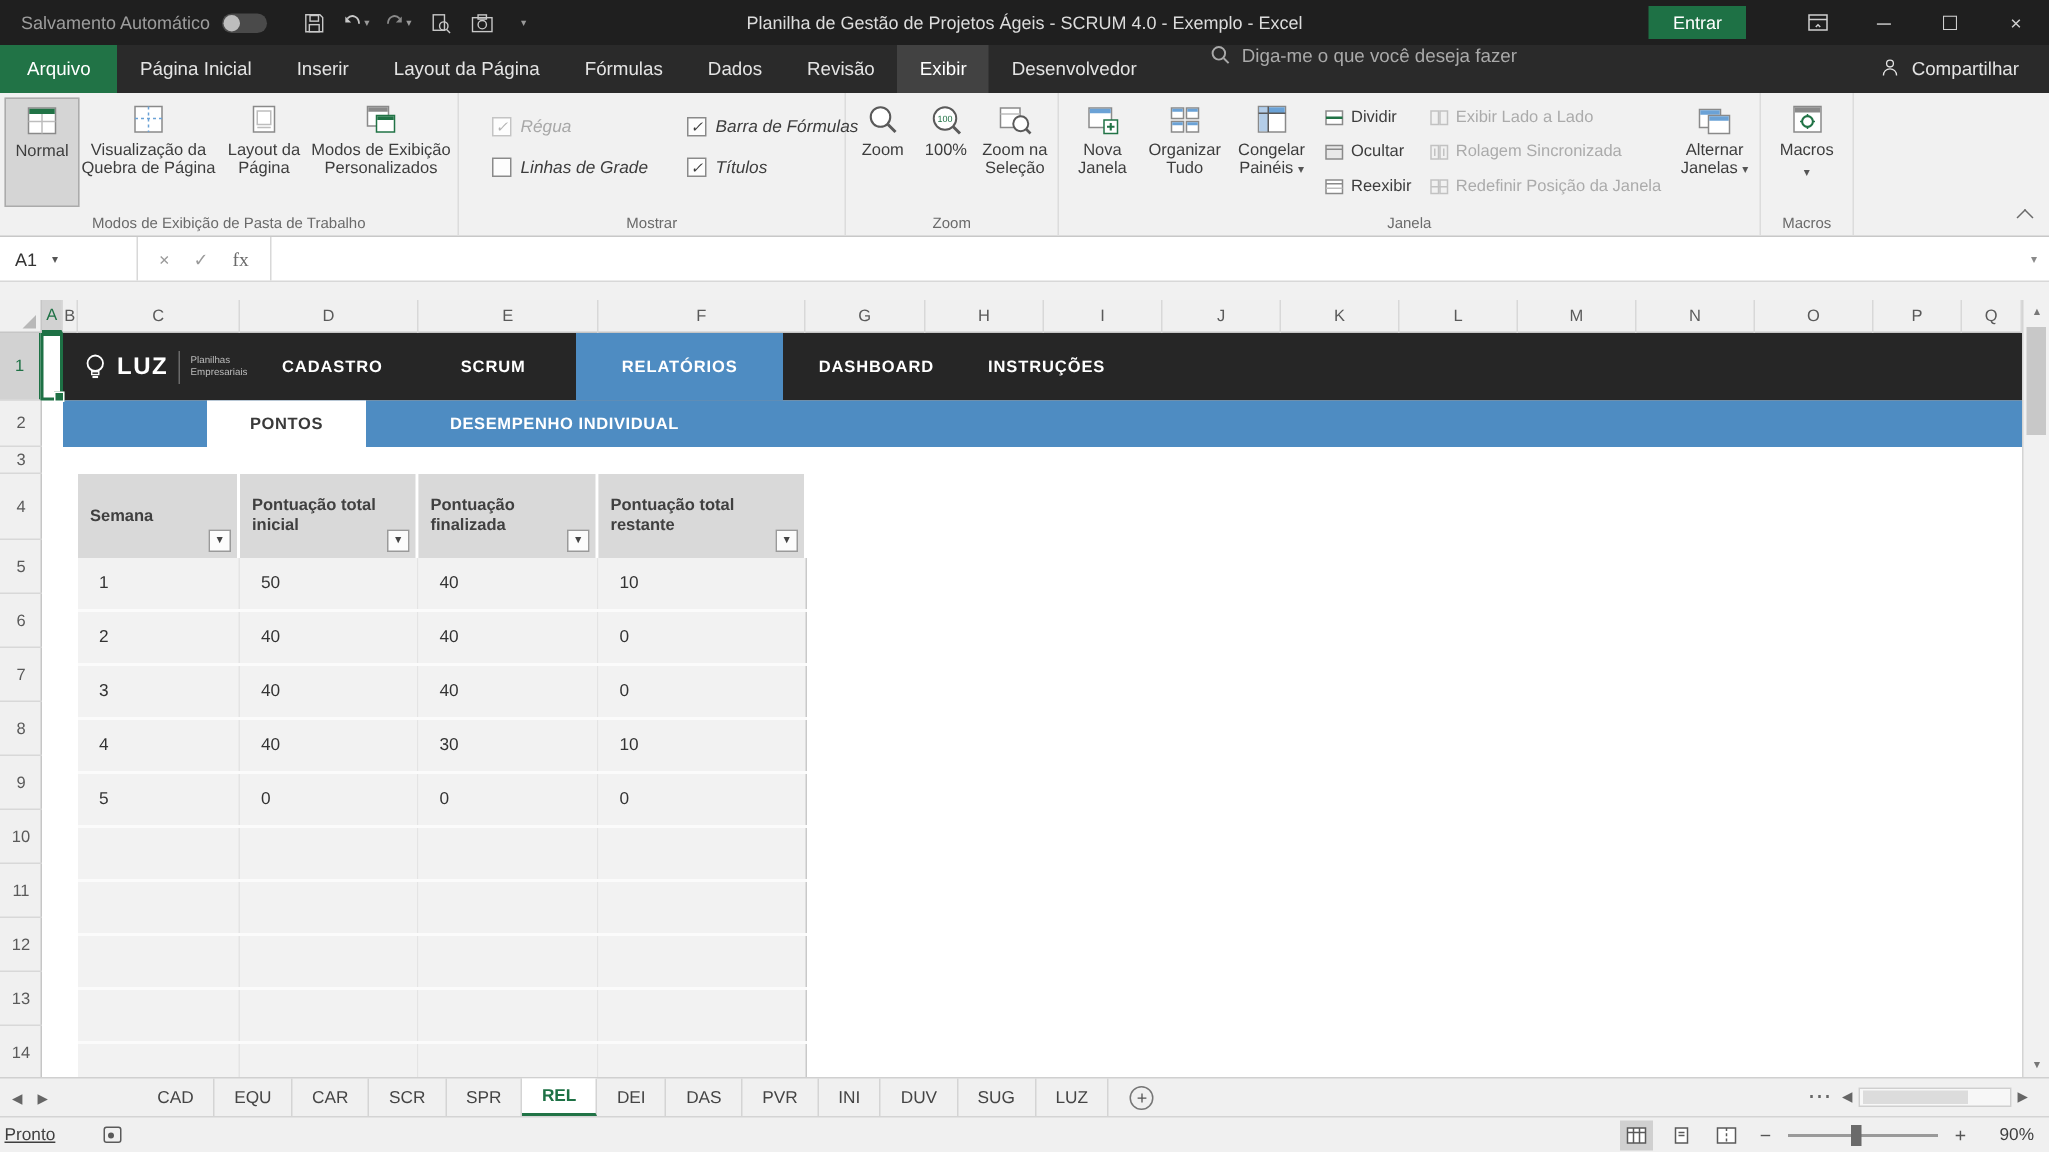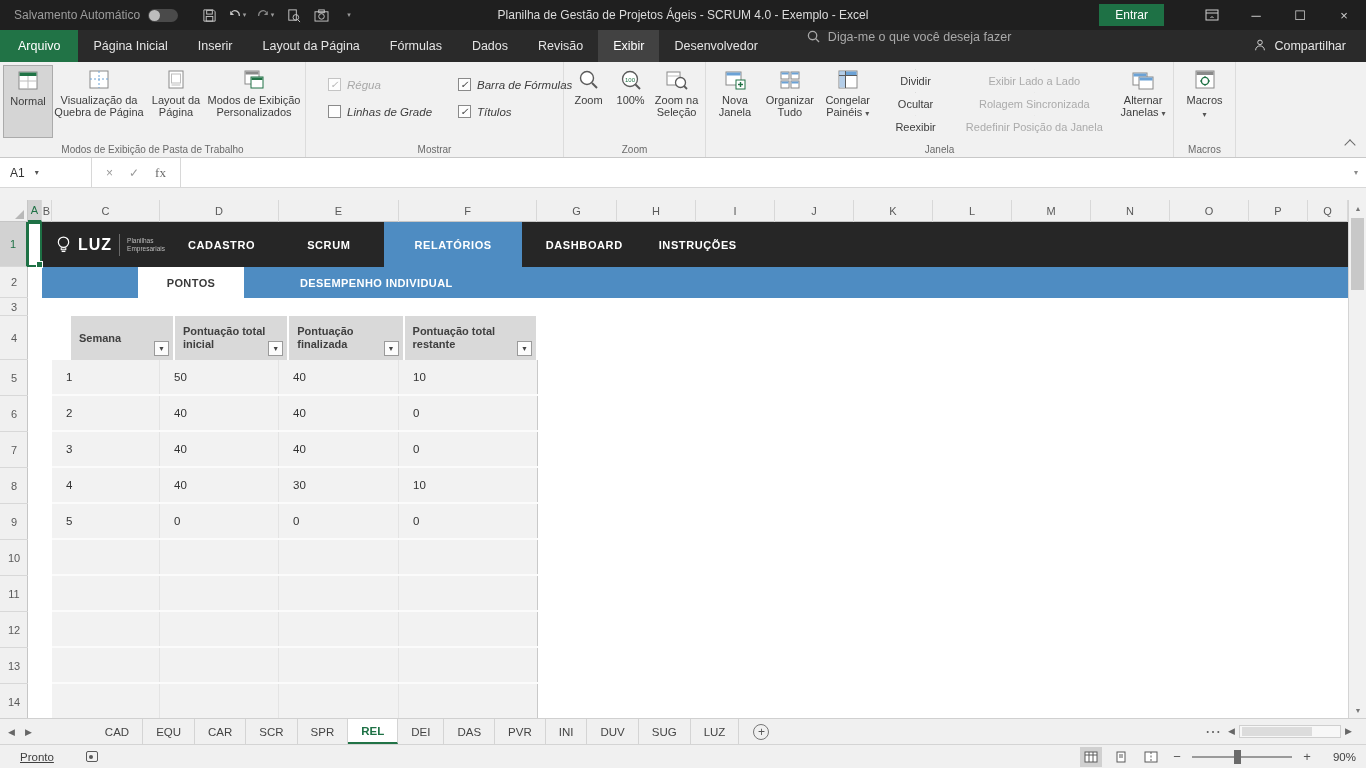--- a/index.html
+++ b/index.html
@@ -40,21 +40,21 @@
             font-size:11px; line-height:12px; text-align:center; color:#3d3d3d; }
   .bigbtn.sel { background:#d5d5d5; border:1px solid #ababab; }
   .dd { font-size:8px; color:#555; }
   .chkcol { display:flex; flex-direction:column; gap:14px; padding-top:13px;font-style:italic; }
   .chk { display:flex; align-items:center; gap:6px; font-size:11.5px; color:#3d3d3d; white-space:nowrap; }
   .chk .box { width:13px; height:13px; background:#fdfdfd; border:1px solid #8a8a8a; display:flex; align-items:center; justify-content:center; font-size:10px; color:#3d3d3d; }
   .chk .box.checked::after { content:"✓"; }
   .chk.disabled { color:#a8a8a8; }
   .chk.disabled .box { border-color:#c4c4c4; color:#b4b4b4; }
   .scol { display:flex; flex-direction:column; justify-content:flex-start; padding-top:4px; gap:5px; }
-  .sbtn { display:flex; align-items:center; gap:5px; font-size:11px; color:#3d3d3d; height:18px; white-space:nowrap;flex-direction:column; }
+  .sbtn { display:flex; align-items:center; gap:5px; font-size:11px; color:#3d3d3d; height:18px; white-space:nowrap; }
   .sbtn.disabled { color:#ababab; }
   .collapse-chev { position:absolute; right:12px; bottom:8px; width:8px; height:8px; border-left:1.5px solid #6a6a6a; border-top:1.5px solid #6a6a6a; transform:rotate(45deg); }
 
   
   .fbar { position:absolute; top:158px; left:0; width:1366px; height:30px; background:#fff;
           border-bottom:1px solid #d8d8d8; display:flex; align-items:stretch; font-size:12px; }
   .namebox { width:92px; display:flex; align-items:center; padding-left:10px; border-right:1px solid #d8d8d8; gap:10px; color:#333; }
   .fxbtns { display:flex; align-items:center; gap:16px; padding:0 14px; border-right:1px solid #d8d8d8; color:#9a9a9a; }
   .fx { font-family:"Liberation Serif", serif; color:#6a6a6a; font-size:13px; }
   .finput { flex:1; }
@@ -83,21 +83,21 @@
   .brand-sep { width:1px; height:22px; background:#6a6a6a; }
   .brand-tag { font-size:6.5px; color:#bdbdbd; width:50px; line-height:8px; }
   .bnav-item { font-size:11px; font-weight:bold; letter-spacing:.6px; color:#fff; display:flex; align-items:center; height:100%; }
   .bnav-item.active { background:#4e8cc2; padding:0 30px; }
   .subbar { position:absolute; left:42px; top:45px; width:1306px; height:31px; background:#4e8cc2; display:flex; align-items:stretch; }
   .subtab { display:flex; align-items:center; font-size:11px; font-weight:bold; letter-spacing:.4px; color:#fff; }
   .subtab.active { background:#fff; color:#3a3a3a; width:106px; justify-content:center; margin-left:96px; }
   .subtab.plain { margin-left:26px; padding:0 30px; }
 
   .xtable { position:absolute; left:52px; top:94px; width:486px; }
-  .thead { display:flex; height:44px;margin-left:19px; }
+  .thead { display:flex; height:56px; }
   .th { background:#d9d9d9; border-right:2px solid #fff; position:relative; display:flex; flex-direction:column;
         justify-content:center; padding:3px 8px 3px 8px; font-size:11px; font-weight:bold; color:#404040; line-height:13px; }
   .filterbtn { position:absolute; right:4px; bottom:4px; width:15px; height:15px; background:#fcfcfc; border:1px solid #9a9a9a;
                display:flex; align-items:center; justify-content:center; font-size:7px; color:#444; }
   .trow { display:flex; height:36px; border-bottom:2px solid #fbfbfb; }
   .td { background:#f2f2f2; border-right:1px solid #e4e4e4; font-size:11.5px; color:#333;
         display:flex; align-items:center; padding-left:14px; }
   .td.last { border-right:1px solid #c9c9c9; }
   .a1cell { position:absolute; left:27px; top:0; width:15px; height:45px; border:2px solid #1e7145; background:#fff; }
   .a1cell::after { content:""; position:absolute; right:-3px; bottom:-3px; width:5px; height:5px; background:#1e7145; border:1px solid #fff; }
@@ -120,21 +120,21 @@
   .addsheet .circle { width:16px; height:16px; border:1px solid #767676; border-radius:50%; color:#555;
                       display:flex; align-items:center; justify-content:center; font-size:12px; line-height:12px; }
   .tabdots { position:absolute; left:1205px; top:718px; height:26px; display:flex; align-items:center; color:#666; }
   .hscroll { position:absolute; left:1228px; top:720px; width:124px; height:22px; display:flex; align-items:center; gap:4px; color:#666; font-size:9px; }
   .hs-track { flex:1; height:13px; background:#f7f7f7; border:1px solid #cfcfcf; position:relative; }
   .hs-thumb { position:absolute; left:2px; top:1px; width:70px; height:9px; background:#dcdcdc; }
 
   
   .statusbar { position:absolute; top:744px; left:0; width:1366px; height:24px; background:#f0f0f0;
                border-top:1px solid #d4d4d4; display:flex; align-items:center; font-size:11.5px; color:#3f3f3f; }
-  .sb-left { display:flex; align-items:center; gap:32px; padding-left:20px;text-decoration:underline; }
+  .sb-left { display:flex; align-items:center; gap:32px; padding-left:3px;text-decoration:underline; }
   .macro-ic { width:12px; height:11px; border:1px solid #5a5a5a; border-radius:2px; position:relative; }
   .macro-ic::after { content:""; position:absolute; left:2px; bottom:2px; width:4px; height:4px; background:#5a5a5a; border-radius:50%; }
   .sb-right { margin-left:auto; display:flex; align-items:center; gap:8px; padding-right:10px; }
   .viewbtn { width:22px; height:20px; display:flex; align-items:center; justify-content:center; }
   .viewbtn.sel { background:#d0d0d0; }
   .zminus,.zplus { font-size:13px; color:#555; width:14px; text-align:center; }
   .ztrack { width:100px; height:2px; background:#9a9a9a; position:relative; }
   .zthumb { position:absolute; left:42px; top:-6px; width:7px; height:14px; background:#6a6a6a; }
   .zpct { width:34px; text-align:right; }
 </style>

